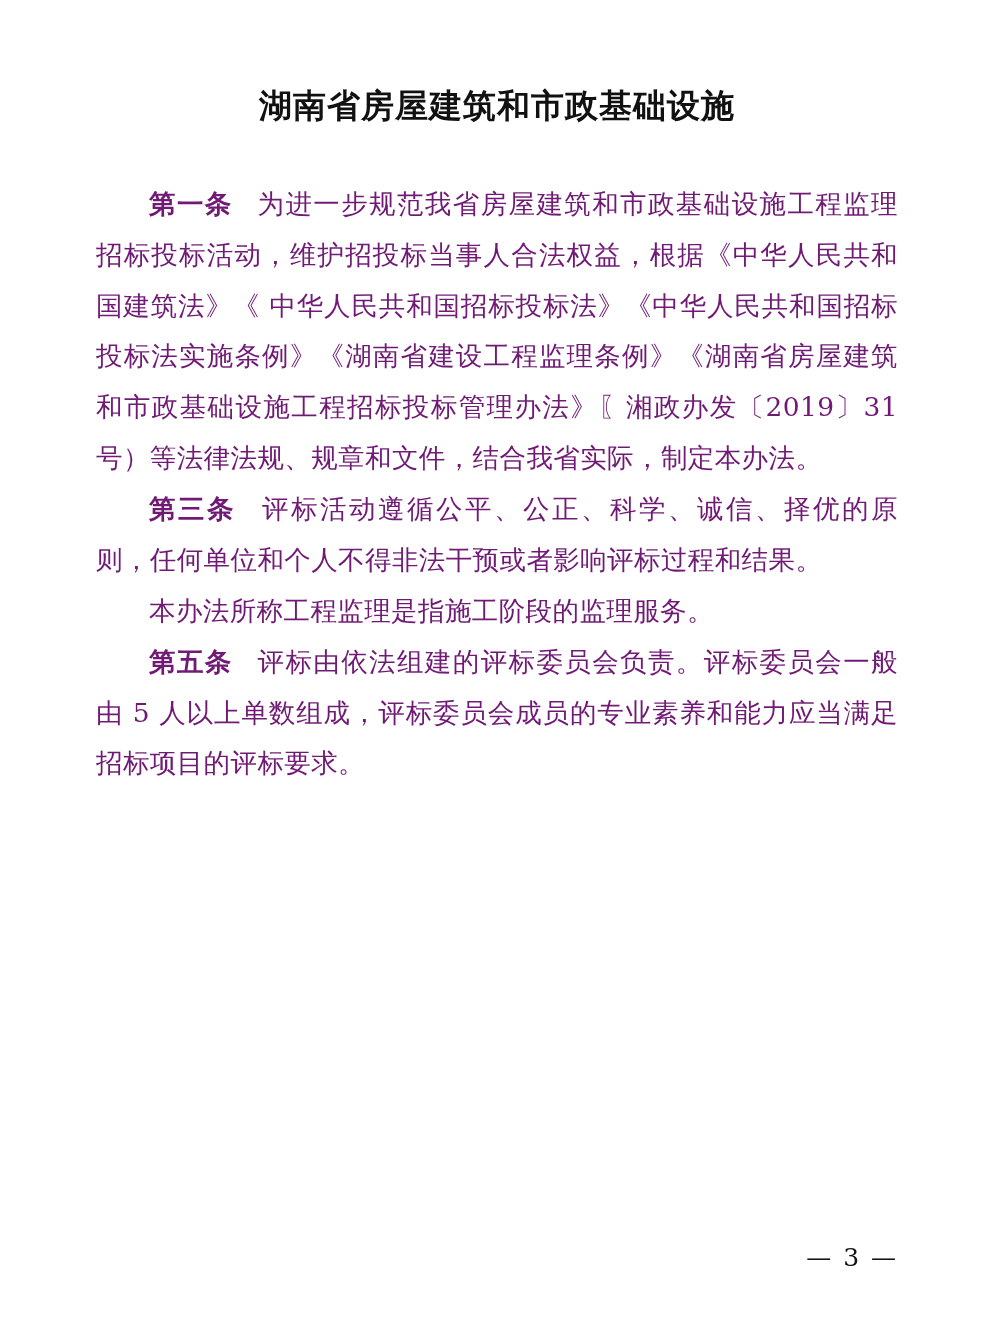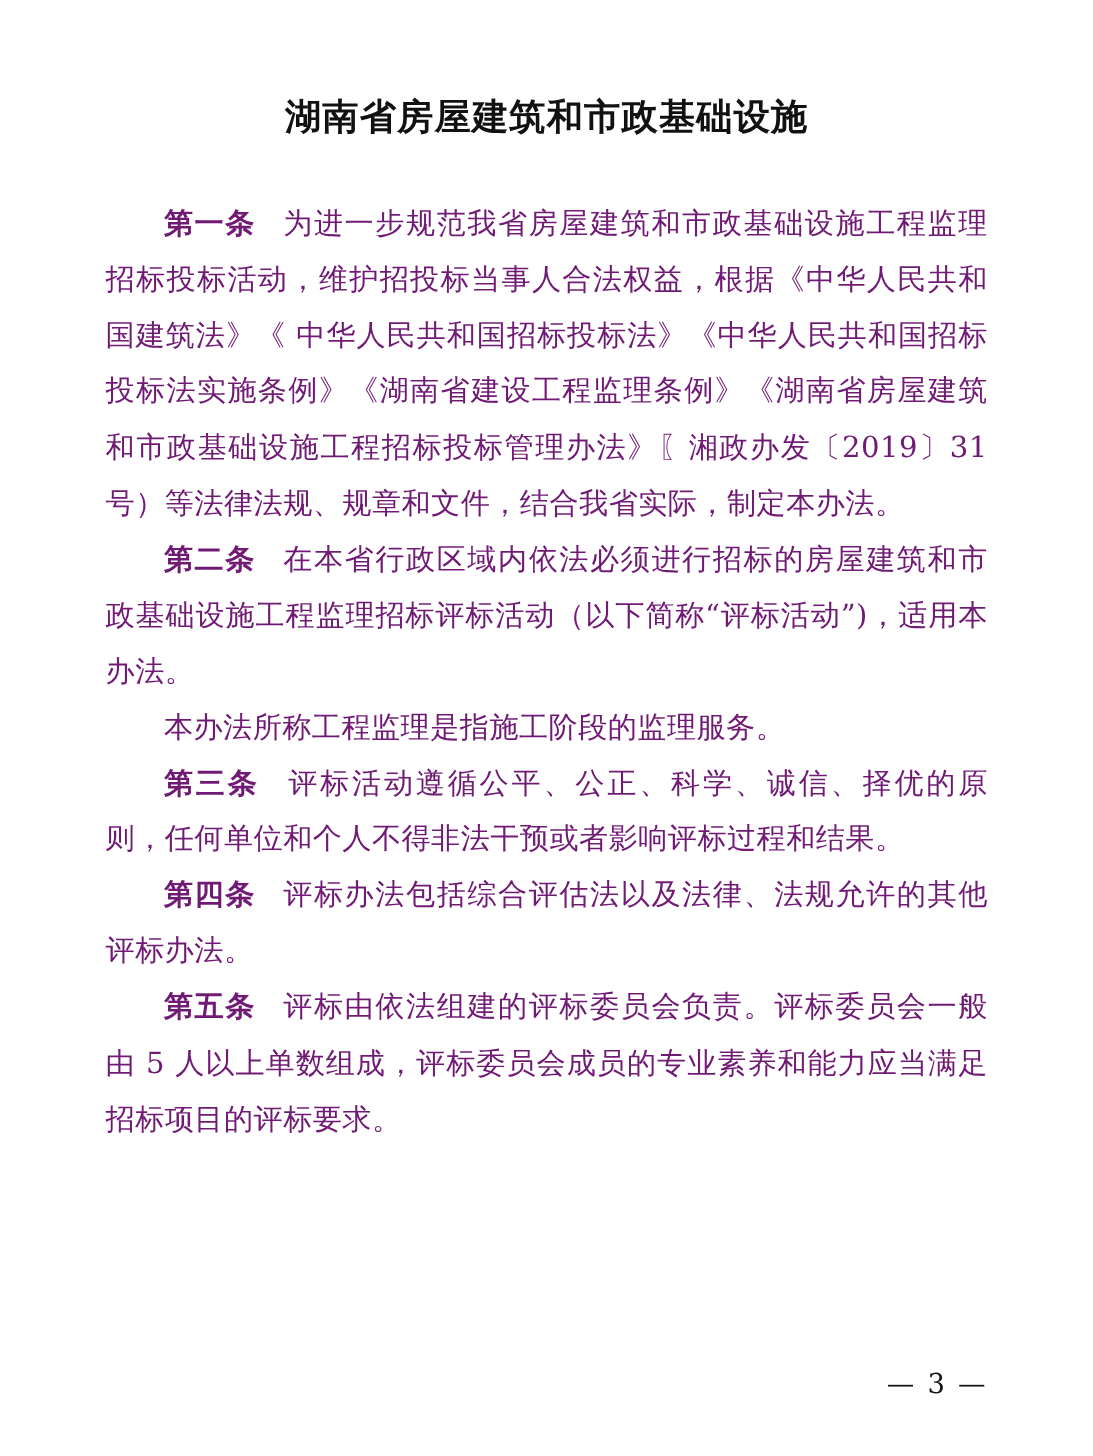--- a/index.html
+++ b/index.html
@@ -74,35 +74,29 @@
   <h1 class="doc-title">
     <span class="line">湖南省房屋建筑和市政基础设施</span>
   </h1>
 
   <div class="body-block">
 
     <p class="para">
       <span class="art">第一条</span><span class="gap"></span><span>为进一步规范我省房屋建筑和市政基础设施工程监理招标投标活动，维护招投标当事人合法权益，根据《中华人民共和国建筑法》《 中华人民共和国招标投标法》《中华人民共和国招标投标法实施条例》《湖南省建设工程监理条例》《湖南省房屋建筑和市政基础设施工程招标投标管理办法》〖湘政办发〔2019〕31号）等法律法规、规章和文件，结合我省实际，制定本办法。</span>
     </p>
 
+
     <p class="para">
-      <span class="art">第二条</span><span class="gap"></span><span>在本省行政区域内依法必须进行招标的房屋建筑和市政基础设施工程监理招标评标活动（以下简称“评标活动”)，适用本办法。</span>
+      <span class="art">第三条</span><span class="gap"></span><span>评标活动遵循公平、公正、科学、诚信、择优的原则，任何单位和个人不得非法干预或者影响评标过程和结果。</span>
     </p>
 
     <p class="para">
       <span>本办法所称工程监理是指施工阶段的监理服务。</span>
     </p>
 
-    <p class="para">
-      <span class="art">第三条</span><span class="gap"></span><span>评标活动遵循公平、公正、科学、诚信、择优的原则，任何单位和个人不得非法干预或者影响评标过程和结果。</span>
-    </p>
-
-    <p class="para">
-      <span class="art">第四条</span><span class="gap"></span><span>评标办法包括综合评估法以及法律、法规允许的其他评标办法。</span>
-    </p>
 
     <p class="para">
       <span class="art">第五条</span><span class="gap"></span><span>评标由依法组建的评标委员会负责。评标委员会一般由 5 人以上单数组成，评标委员会成员的专业素养和能力应当满足招标项目的评标要求。</span>
     </p>
 
 
   </div>
 
   <div class="page-number">— 3 —</div>
 

